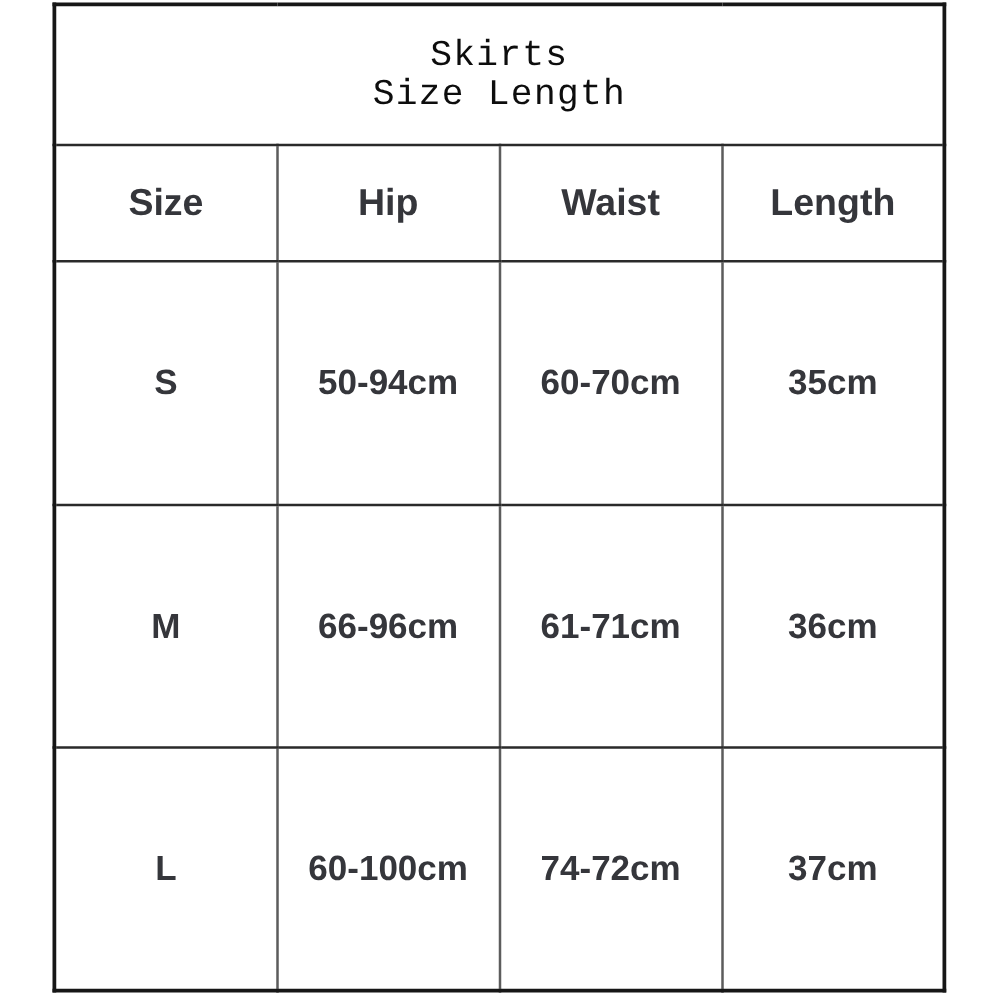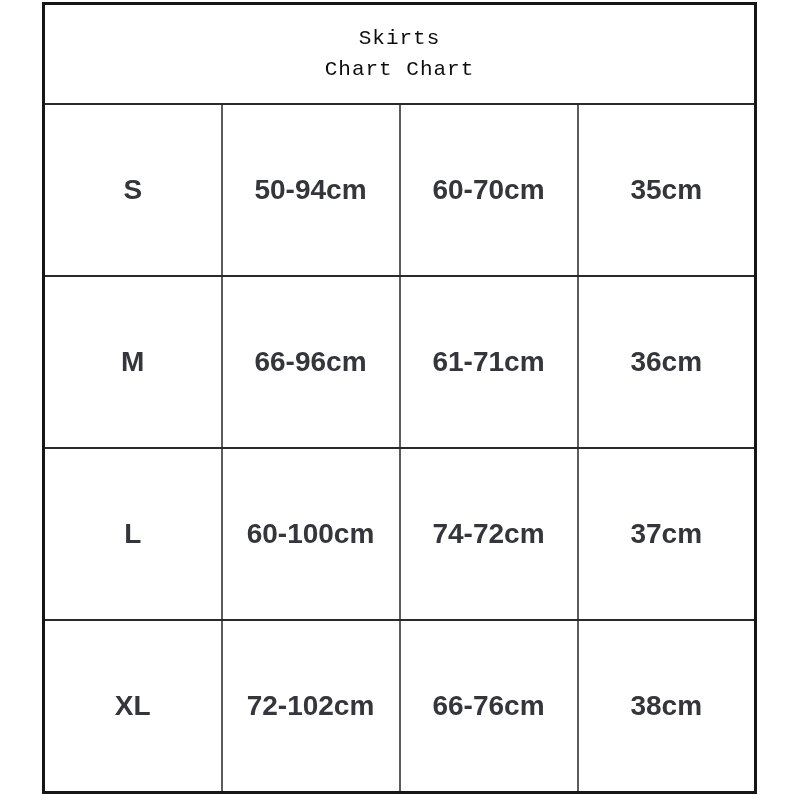--- a/index.html
+++ b/index.html
@@ -43,21 +43,21 @@
     text-align: center;
     vertical-align: middle;
     padding: 0;
   }
   tr.title-row td {
     height: 62px;
     border-left: none;
     border-right: none;
     border-top: none;
     font-family: "Liberation Mono", "DejaVu Sans Mono", monospace;
-    font-size: 21px;
+    font-size: 29px;
     line-height: 31px;
     font-weight: normal;
     color: #0d0d0d;
     letter-spacing: 1px;
   }
   tr.header-row th {
     height: 53px;
     font-family: "Liberation Sans", "DejaVu Sans", sans-serif;
     font-weight: bold;
     font-size: 30px;
@@ -80,42 +80,42 @@
     <colgroup>
       <col>
         <col>
         <col>
         <col>
     </colgroup>
     <tbody>
       <tr class="title-row">
         <td colspan="4">
           <div>Skirts</div>
-          <div>Chart Chart</div>
+          <div>Size Length</div>
         </td>
+      </tr>
+      <tr class="header-row">
+        <th>Size</th>
+        <th>Hip</th>
+        <th>Waist</th>
+        <th>Length</th>
       </tr>
       <tr class="data-row">
         <td>S</td>
         <td>50-94cm</td>
         <td>60-70cm</td>
         <td>35cm</td>
       </tr>
       <tr class="data-row">
         <td>M</td>
         <td>66-96cm</td>
         <td>61-71cm</td>
         <td>36cm</td>
       </tr>
       <tr class="data-row">
         <td>L</td>
         <td>60-100cm</td>
         <td>74-72cm</td>
         <td>37cm</td>
       </tr>
-      <tr class="data-row">
-        <td>XL</td>
-        <td>72-102cm</td>
-        <td>66-76cm</td>
-        <td>38cm</td>
-      </tr>
     </tbody>
   </table>
 </div>
 
 </body></html>

